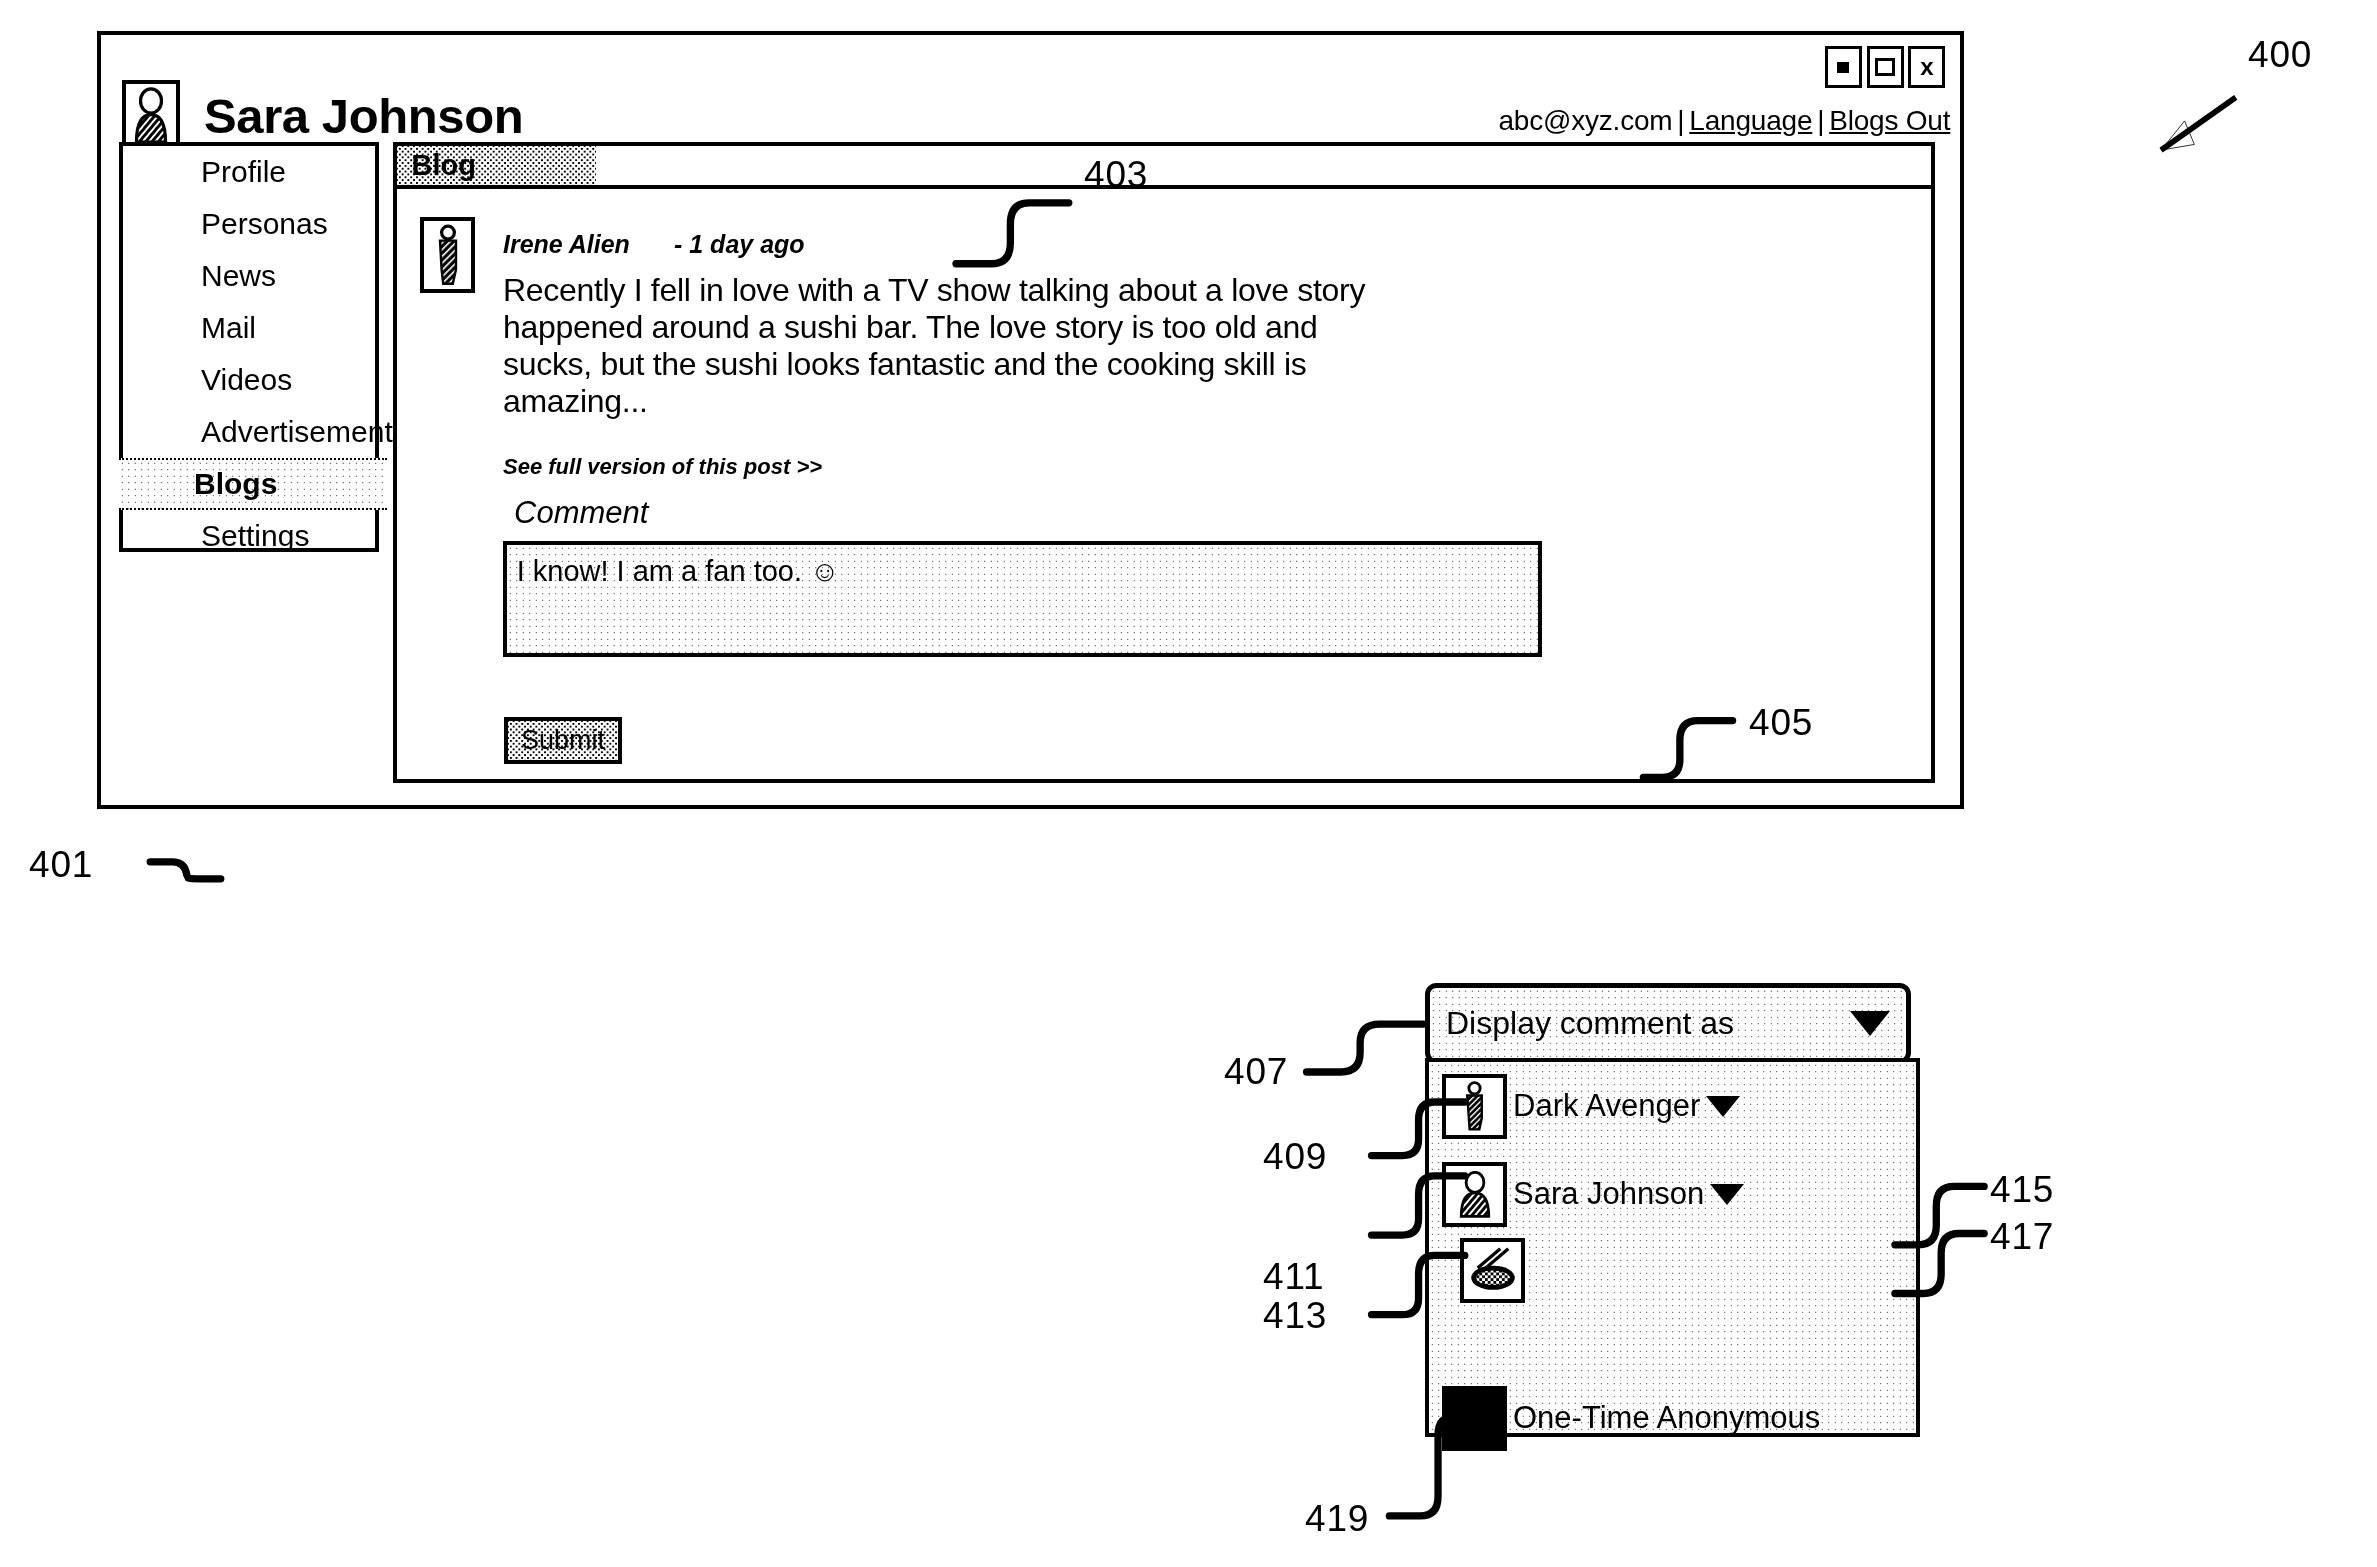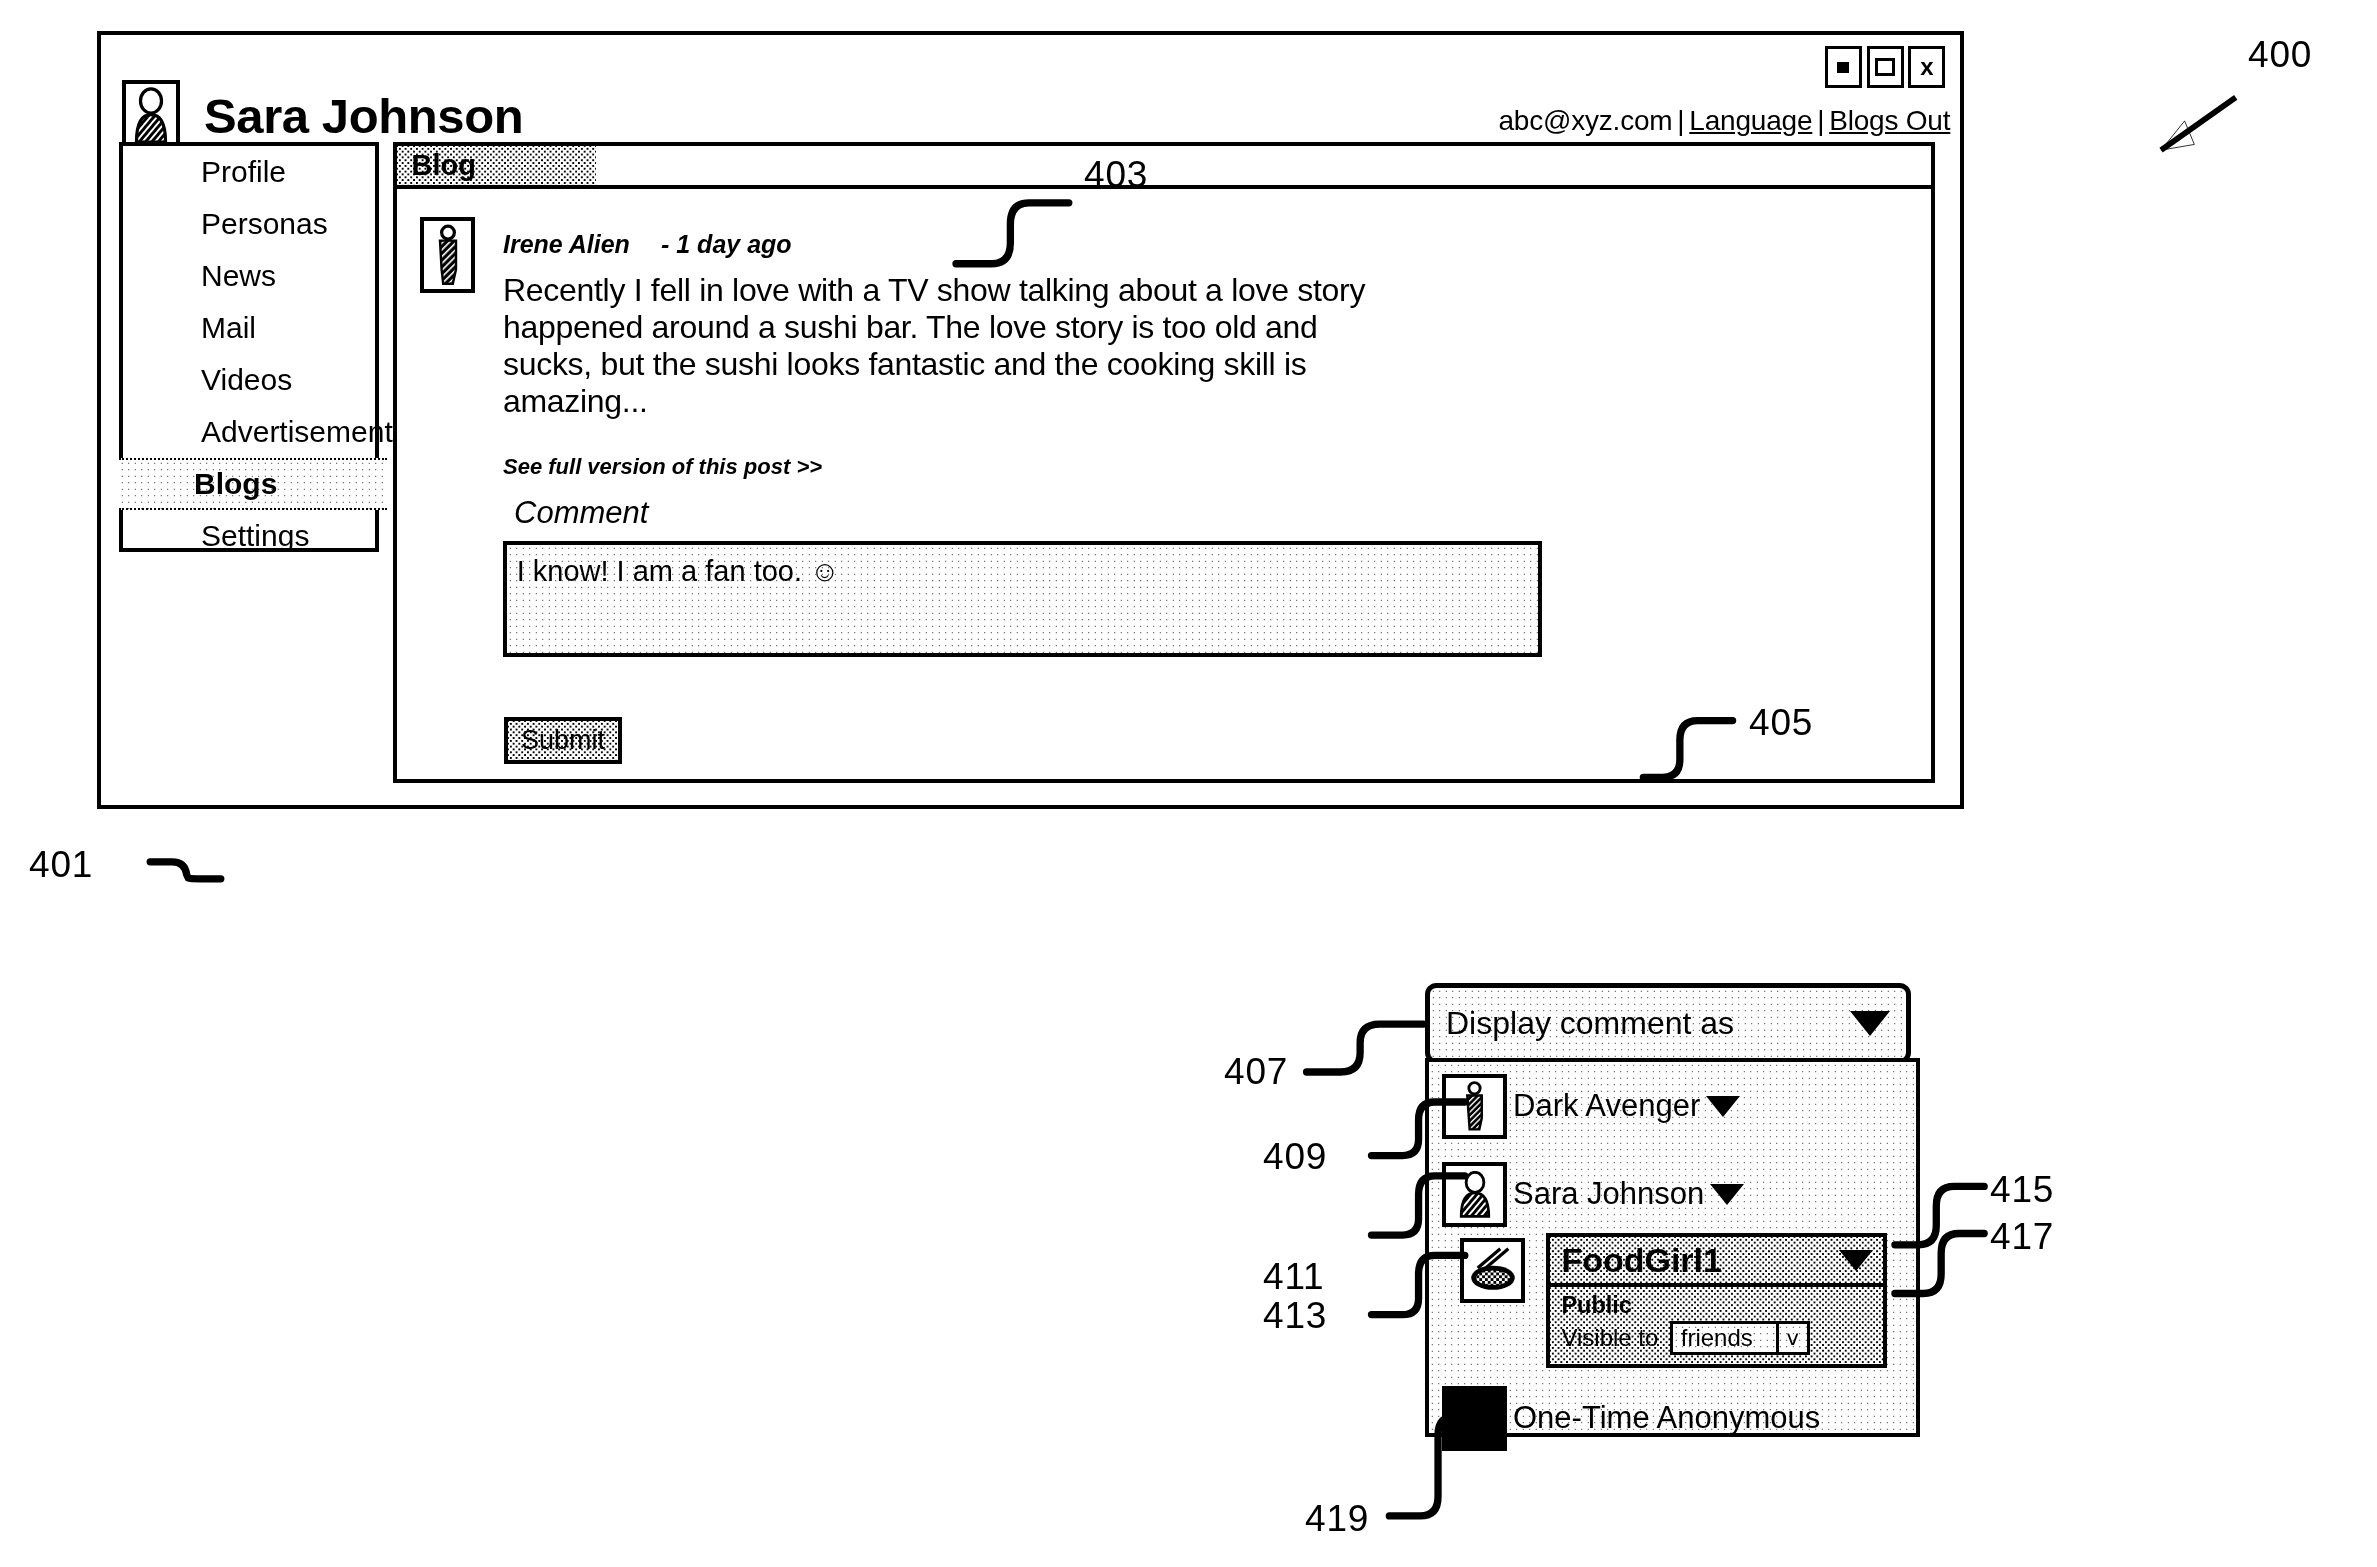--- a/index.html
+++ b/index.html
@@ -177,21 +177,21 @@
   
   #post-avatar-box { position: absolute; left: 23px; top: 71px; width: 55px; height: 76px; }
   #post-meta {
     position: absolute;
     left: 106px;
     top: 84px;
     font-size: 25px;
     font-weight: bold;
     font-style: italic;
     display: flex;
-    gap: 0px;
+    gap: 13px;
     color: #000;
   }
   #post-author { width: 158px; }
   #post-time { }
   #post-body {
     position: absolute;
     left: 106px;
     top: 126px;
     width: 877px;
     font-size: 32px;
@@ -538,36 +538,20 @@
                 <rect x="3.5" y="3.5" width="3.5" height="3.5" fill="#fff"></rect>
               </pattern>
             </defs>
             <line x1="12" y1="26" x2="40" y2="2" stroke="#000" stroke-width="4"></line>
             <line x1="22" y1="26" x2="50" y2="2" stroke="#000" stroke-width="4"></line>
             <ellipse cx="31" cy="38" rx="27" ry="15" fill="#000"></ellipse>
             <ellipse cx="31" cy="38" rx="21" ry="9" fill="url(#checkE)"></ellipse>
           </svg>
         </span>
 
-        <div id="foodgirl-card" class="dots-dense">
-          <div id="foodgirl-title-row">
-            <span id="foodgirl-name">FoodGirl1</span>
-            <span class="caret sm"></span>
-          </div>
-          <div id="foodgirl-detail">
-            <div id="foodgirl-public">Public</div>
-            <div id="visible-row">
-              <span id="visible-label">Visible to</span>
-              <span id="visible-select" class="dots-light">
-                <span id="visible-value">friends</span>
-                <span id="visible-arrow">ⅴ</span>
-              </span>
-            </div>
-          </div>
-        </div>
       </div>
 
       <div class="persona-row">
         <span class="persona-icon solid"></span>
         <span class="persona-name">One-Time Anonymous</span>
       </div>
 
     </div>
   </div>
 

